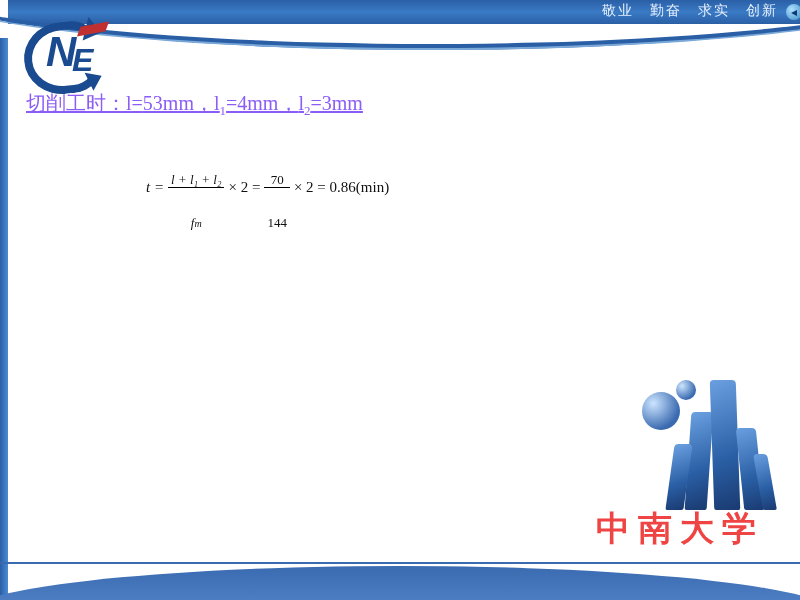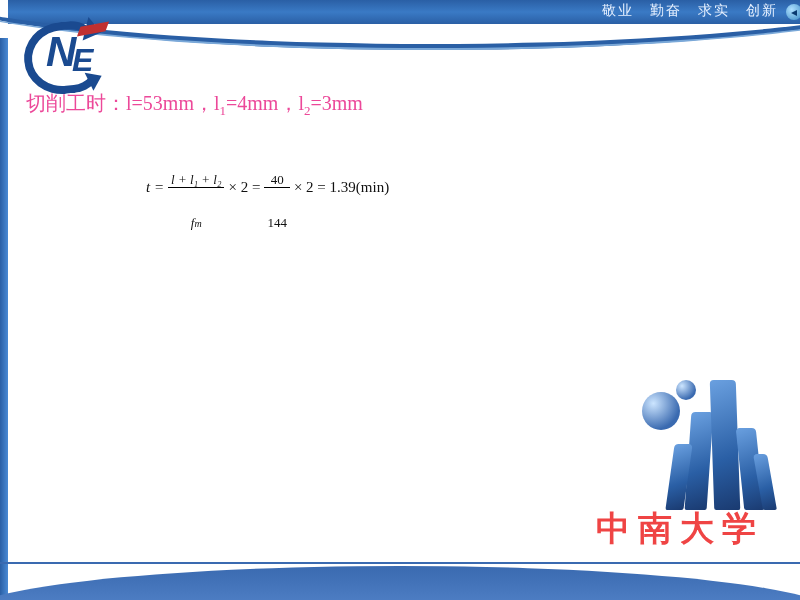--- a/index.html
+++ b/index.html
@@ -118,22 +118,23 @@
   .logo .red  { position:absolute; left:48px; top:-2px; width:26px; height:10px; background:#c03030; transform: skewX(-30deg) rotate(-12deg); }
 
   .content {
     position: absolute;
     top: 90px;
     left: 26px;
     right: 20px;
   }
   .line1 {
     font-size: 20px;
-    color: #ec4899;
+    color: #8b5cf6;
     font-family: "SimSun", serif;
+    text-decoration: underline;
   }
   .line1 .sub { font-size: 13px; vertical-align: sub; }
   .formula {
     margin-top: 26px;
     margin-left: 120px;
     font-family: "Times New Roman", serif;
     font-size: 15px;
     color: #111;
     display: flex;
     align-items: center;
@@ -220,25 +221,25 @@
 
   <div class="formula">
     <span>t =</span>
     <span class="frac">
       <span class="num">l + l₁ + l₂</span>
       <span class="bar"></span>
       <span class="den"><span>f</span><span class="subm">m</span></span>
     </span>
     <span class="upright">× 2 =</span>
     <span class="frac">
-      <span class="num upright">40</span>
+      <span class="num upright">70</span>
       <span class="bar"></span>
       <span class="den upright">144</span>
     </span>
-    <span class="upright">× 2 = 1.39(min)</span>
+    <span class="upright">× 2 = 0.86(min)</span>
   </div>
 </div>
 
 <div class="bottom-right-art">
   <div class="orb" style="left:6px; top:22px; width:38px; height:38px;"></div>
   <div class="orb" style="left:40px; top:10px; width:20px; height:20px;"></div>
   <div class="crystal" style="left:52px; bottom:0; width:22px; height:98px; transform:skewX(-4deg);"></div>
   <div class="crystal" style="left:76px; bottom:0; width:26px; height:130px; transform:skewX(2deg);"></div>
   <div class="crystal" style="left:104px; bottom:0; width:20px; height:82px; transform:skewX(6deg);"></div>
   <div class="crystal" style="left:34px; bottom:0; width:18px; height:66px; transform:skewX(-8deg);"></div>

